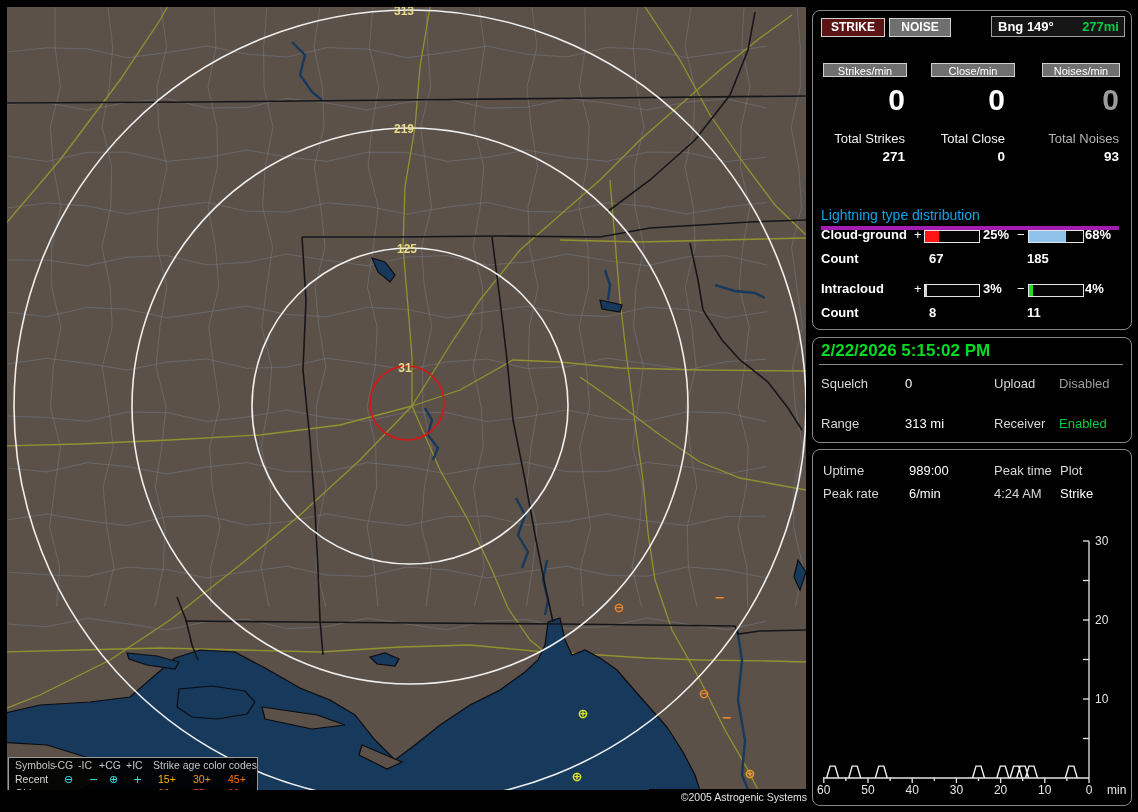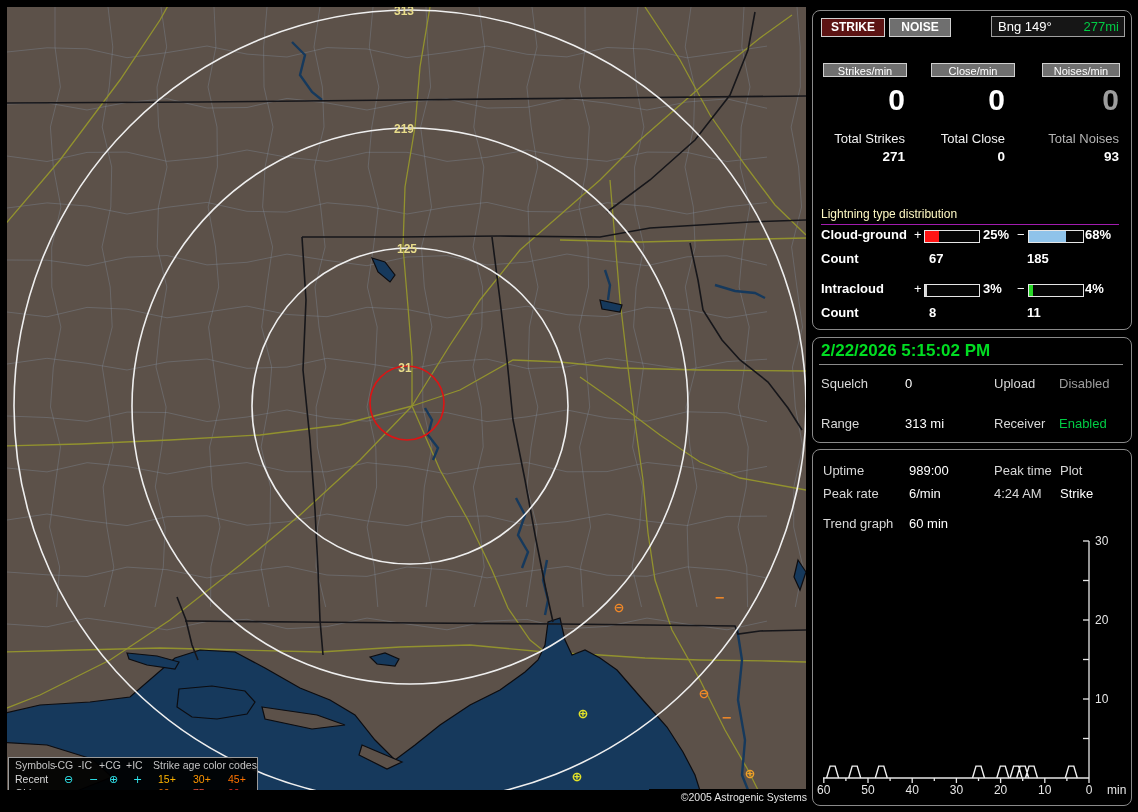--- a/index.html
+++ b/index.html
@@ -22,32 +22,32 @@
   .panel-box{left:812px;width:318px;background:#000;border:1px solid #8a8a8a;border-radius:8px;}
   #box-stats{top:10px;height:318px;}
   #box-status{top:337px;height:104px;}
   #box-trend{top:449px;height:355px;}
   .btn{border:1px solid #cfcfcf;color:#fff;text-align:center;cursor:pointer;box-sizing:border-box;}
   #strike-btn{left:8px;top:7px;width:64px;height:19px;background:#5c1313;font-weight:bold;
        font-size:12px;line-height:17px;}
   #noise-btn{left:76px;top:7px;width:62px;height:19px;background:#6f6f6f;font-weight:bold;
        font-size:12px;line-height:17px;}
   #bng-box{left:178px;top:5px;width:134px;height:21px;background:#161616;border:1px solid #a0a0a0;
-       box-sizing:border-box;font-size:13px;font-weight:normal;line-height:19px;padding-left:32px;}
+       box-sizing:border-box;font-size:13px;font-weight:bold;line-height:19px;padding-left:32px;}
   #bng-box .lbl{position:absolute;left:6px;}
   #bng-box .val{position:absolute;right:5px;}
   .rate-btn{position:absolute;top:52px;height:14px;background:#6f6f6f;border:1px solid #cfcfcf;
        color:#fff;font-size:11px;line-height:15px;text-align:center;box-sizing:border-box;}
   .rate-col{position:absolute;top:72px;width:84px;height:34px;text-align:right;
        font-size:30px;font-weight:bold;line-height:34px;}
   .tot-lbl{position:absolute;top:120px;width:84px;height:15px;text-align:right;font-size:13px;}
   .tot-val{position:absolute;top:138px;width:84px;height:16px;text-align:right;
        font-size:13.5px;font-weight:bold;}
-  #dist-title{left:8px;top:196px;width:298px;color:#fef9c3;font-size:12px;
-       border-bottom:1px solid #a21caf;padding-bottom:3px;}
+  #dist-title{left:8px;top:196px;width:298px;color:#0ea5e9;font-size:14px;
+       border-bottom:4px solid #a21caf;padding-bottom:3px;}
   .dist-row{font-size:13px;}
   .dist-label{font-weight:bold;}
   .bar{position:absolute;width:54px;height:11px;border:1px solid #e6e6e6;background:#050505;}
   .bar i{display:block;height:100%;}
   .pct{font-weight:bold;}
   
   #datetime{left:8px;top:3px;width:300px;font-size:17px;font-weight:bold;color:#00dd22;}
   #date-rule{left:6px;top:26px;width:304px;border-bottom:1px solid #8a8a8a;height:0;}
   .st-row{position:absolute;width:306px;height:15px;font-size:13px;left:0;}
   .st-row .l1{position:absolute;left:8px;color:#d8d8d8;}
@@ -288,24 +288,20 @@
     <span class="l1 tr-lbl" style="left:10px">Uptime</span>
     <span class="v1" style="left:96px">989:00</span>
     <span class="l2 tr-lbl" style="left:168px">Peak time</span>
     <span class="v2 tr-lbl" style="left:247px">Plot</span>
   </div>
   <div class="st-row" style="top:36px">
     <span class="l1 tr-lbl" style="left:10px">Peak rate</span>
     <span class="v1" style="left:96px">6/min</span>
     <span class="l2" style="left:168px">4:24 AM</span>
     <span class="v2" style="left:247px">Strike</span>
-  </div>
-  <div class="st-row" style="top:66px">
-    <span class="l1 tr-lbl" style="left:10px">Trend graph</span>
-    <span class="v1" style="left:96px">60 min</span>
   </div>
   <svg id="trend-svg" width="316" height="353" viewBox="0 0 316 353">
       <line x1="276" y1="91" x2="276" y2="328" stroke="#e6e6e6" stroke-width="1.3"></line>
       <line x1="10" y1="328" x2="276" y2="328" stroke="#e6e6e6" stroke-width="1.3"></line>
       <line x1="270" y1="288.5" x2="276" y2="288.5" stroke="#e6e6e6" stroke-width="1.3"></line>
       <line x1="270" y1="249" x2="276" y2="249" stroke="#e6e6e6" stroke-width="1.3"></line>
       <text x="282" y="253">10</text>
       <line x1="270" y1="209.5" x2="276" y2="209.5" stroke="#e6e6e6" stroke-width="1.3"></line>
       <line x1="270" y1="170" x2="276" y2="170" stroke="#e6e6e6" stroke-width="1.3"></line>
       <text x="282" y="174">20</text>

